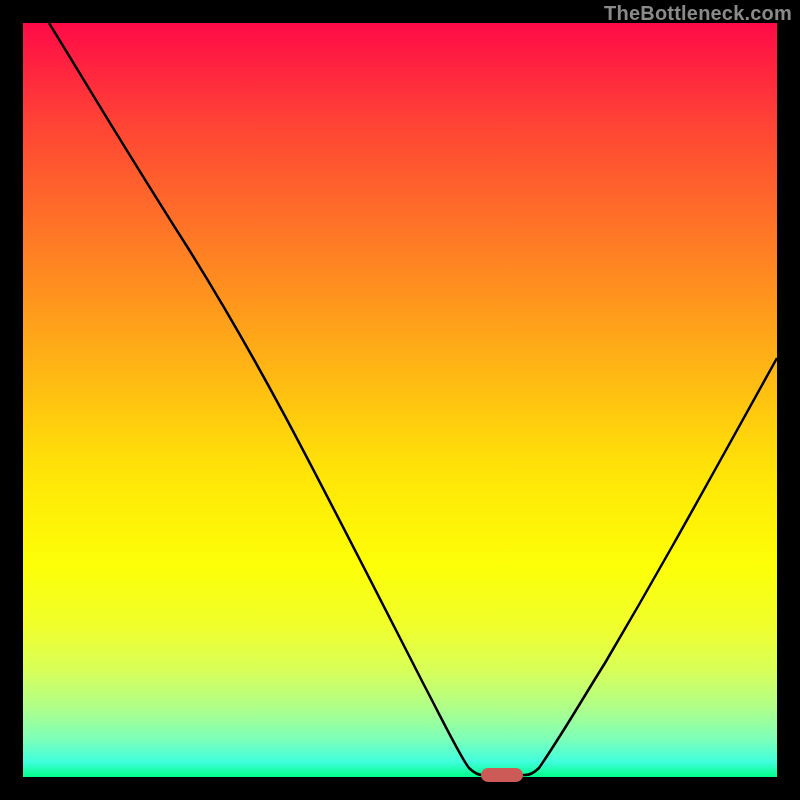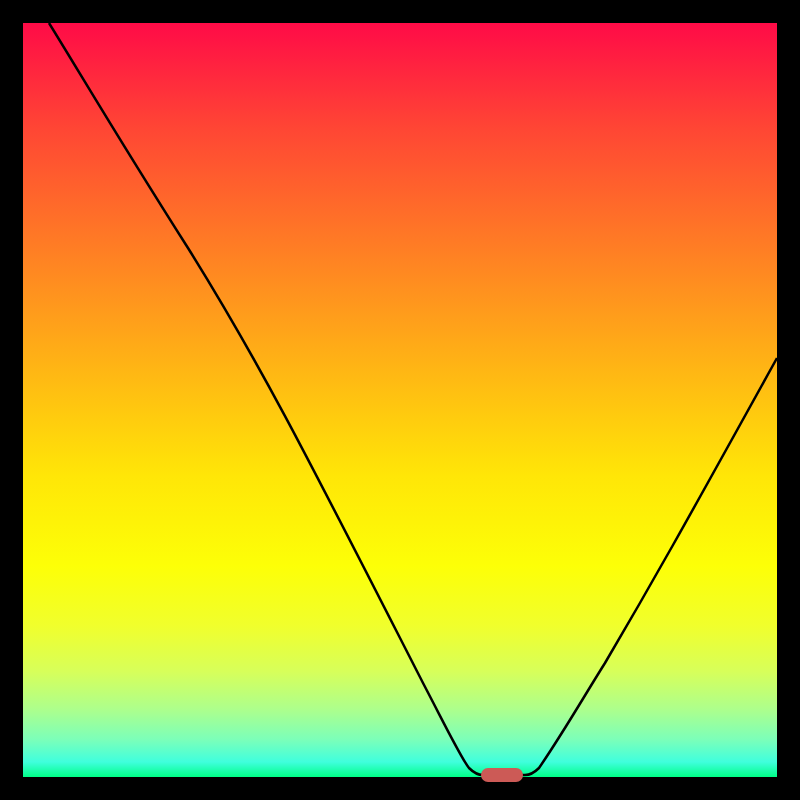--- a/index.html
+++ b/index.html
@@ -60,20 +60,21 @@
     width: 42px;
     height: 14px;
     background: #cc5a56;
     border-radius: 7px;
   }
 </style>
 </head>
 <body>
 <div class="frame">
 
+  <div class="watermark">TheBottleneck.com</div>
 
   <div class="plot-area">
     <svg class="curve" viewBox="0 0 754 754" preserveAspectRatio="none">
       <path fill="none" stroke="#000" stroke-width="2.5" d="M26 0
                C 60 55, 95 115, 165 225
                C 240 345, 290 445, 400 660
                C 422 702, 438 735, 446 745
                Q 453 752, 460 752
                L 502 752
                Q 509 752, 516 745

